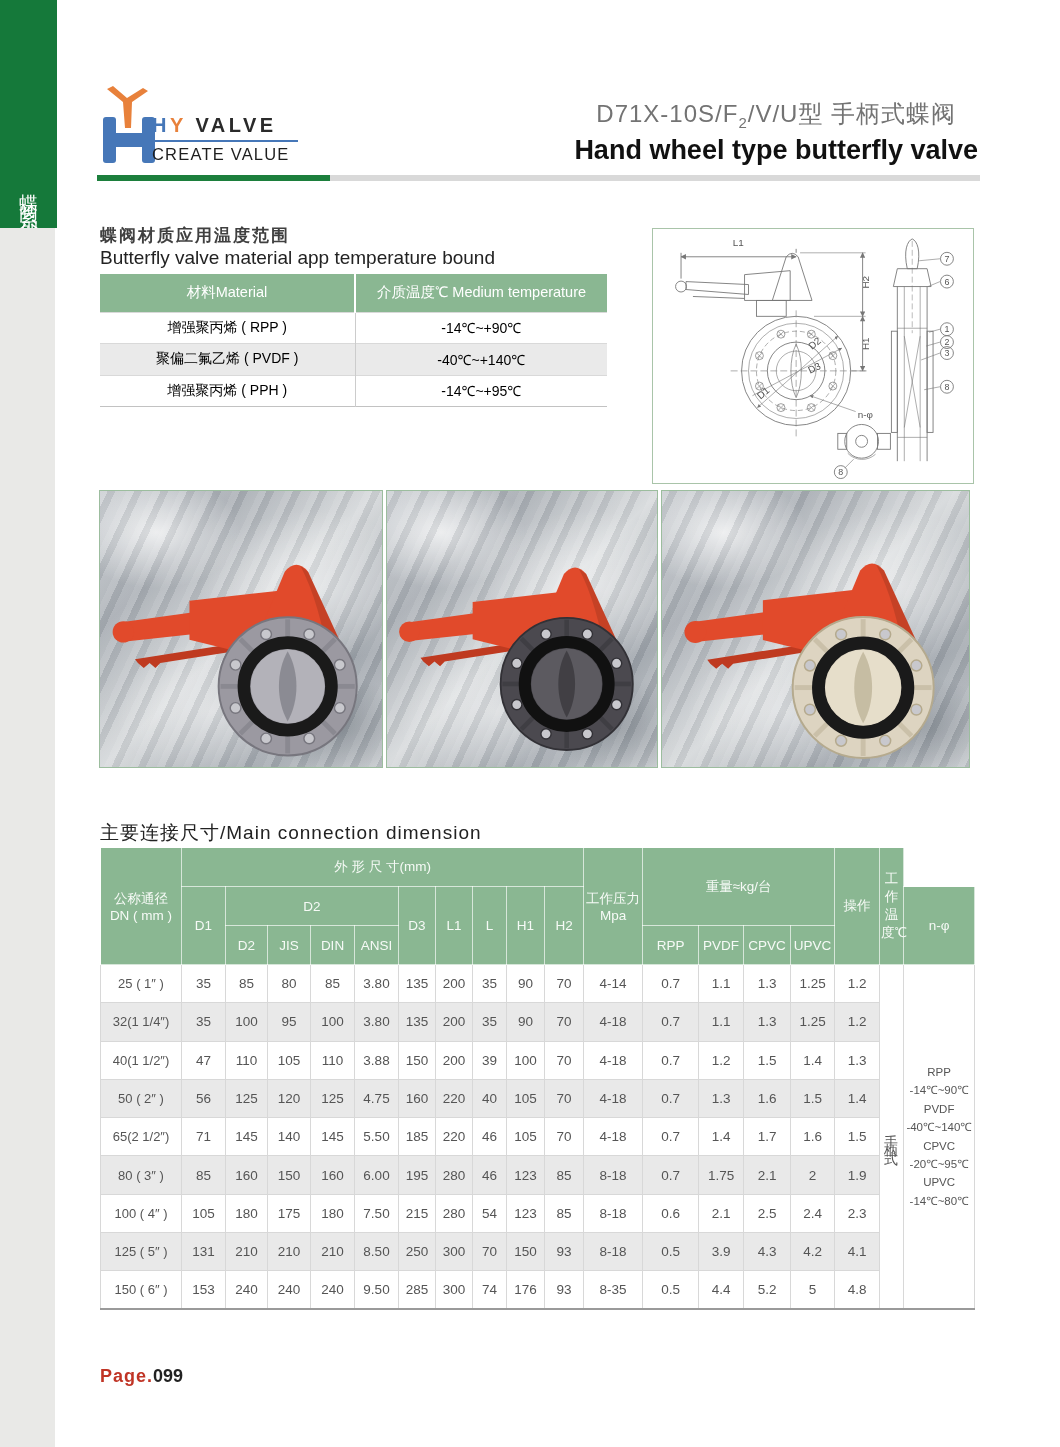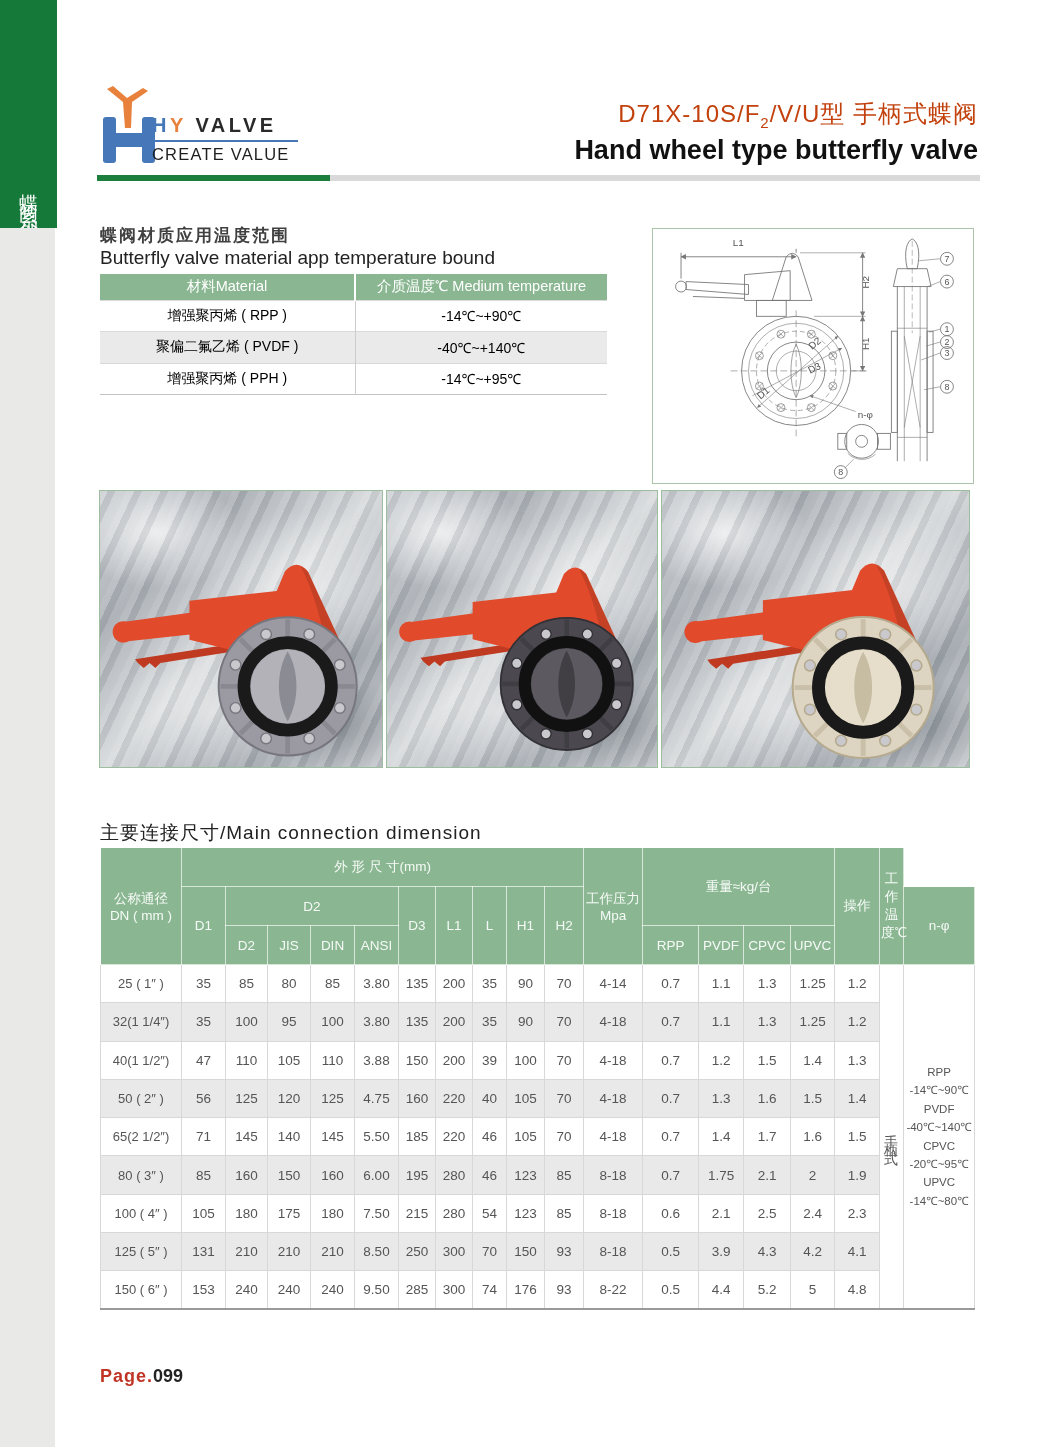--- a/index.html
+++ b/index.html
@@ -17,33 +17,33 @@
   .logo-mark { position:absolute; left:100px; top:84px; }
   .logo-text { position:absolute; left:152px; top:114px; }
   .logo-line1 { font-size:20px; font-weight:bold; letter-spacing:3.5px; color:#2a2a2a; white-space:nowrap; }
   .logo-line1 .lb { color:#4677b8; }
   .logo-line1 .lo { color:#e8813b; }
   .logo-underline { width:146px; height:2px; background:#4677b8; margin-top:3px; }
   .logo-line2 { font-size:16.5px; font-weight:normal; letter-spacing:1.2px; color:#1e1e1e; margin-top:3px; }
 
   
   .titles { position:absolute; right:82px; top:98px; text-align:right; }
-  .title-cn { font-size:24px; color:#c2410c; letter-spacing:1px; }
+  .title-cn { font-size:24px; color:#737373; letter-spacing:1px;text-align:center; }
   .title-cn sub { font-size:15px; }
   .title-en { font-size:27px; font-weight:bold; color:#111; margin-top:4px; }
 
   .rule-bar { position:absolute; left:97px; top:175px; width:883px; height:6px;
     background:linear-gradient(to right, #1c7f3c 0, #1c7f3c 233px, #d9d9d9 233px, #d9d9d9 100%); }
 
   
   .mat-section { position:absolute; left:100px; top:224px; width:507px; }
   .sec-title-cn { font-size:17px; font-weight:bold; color:#404040; letter-spacing:2px; }
   .sec-title-en { font-size:19px; color:#222; margin-top:0; }
   .mat-table { width:507px; border-collapse:collapse; table-layout:fixed; margin-top:5px; border-bottom:1px solid #c2c2c2; }
-  .mat-table th { background:#8ab792; color:#fff; font-weight:normal; font-size:14.5px; height:26px; border-right:2px solid #fff; }
+  .mat-table th { background:#8ab792; color:#fff; font-weight:normal; font-size:14.5px; height:38px; border-right:2px solid #fff; }
   .mat-table th:last-child { border-right:none; }
   .mat-table td { height:31.5px; text-align:center; font-size:14px; color:#000000; border-top:1px solid #d9d9d9; }
   .mat-table td:first-child { border-right:1px solid #ccc; }
   .mat-table tr.stripe td { background:#eaeaea; }
 
   
   .diagram-box { position:absolute; left:652px; top:228px; width:322px; height:256px; border:1px solid #a9c4a9; background:#fff; }
   .diagram-box svg { width:100%; height:100%; display:block; }
   .dim-text { font-size:10px; fill:#555; }
   .callout-text { font-size:9px; fill:#555; }
@@ -595,21 +595,21 @@
           <td class="value-cell">153</td>
           <td class="value-cell">240</td>
           <td class="value-cell">240</td>
           <td class="value-cell">240</td>
           <td class="value-cell">9.50</td>
           <td class="value-cell">285</td>
           <td class="value-cell">300</td>
           <td class="value-cell">74</td>
           <td class="value-cell">176</td>
           <td class="value-cell">93</td>
-          <td class="value-cell">8-22</td>
+          <td class="value-cell">8-35</td>
           <td class="value-cell">0.5</td>
           <td class="value-cell">4.4</td>
           <td class="value-cell">5.2</td>
           <td class="value-cell">5</td>
           <td class="value-cell">4.8</td>
         </tr>
       </tbody>
   </table>
 
   <div class="footer">

